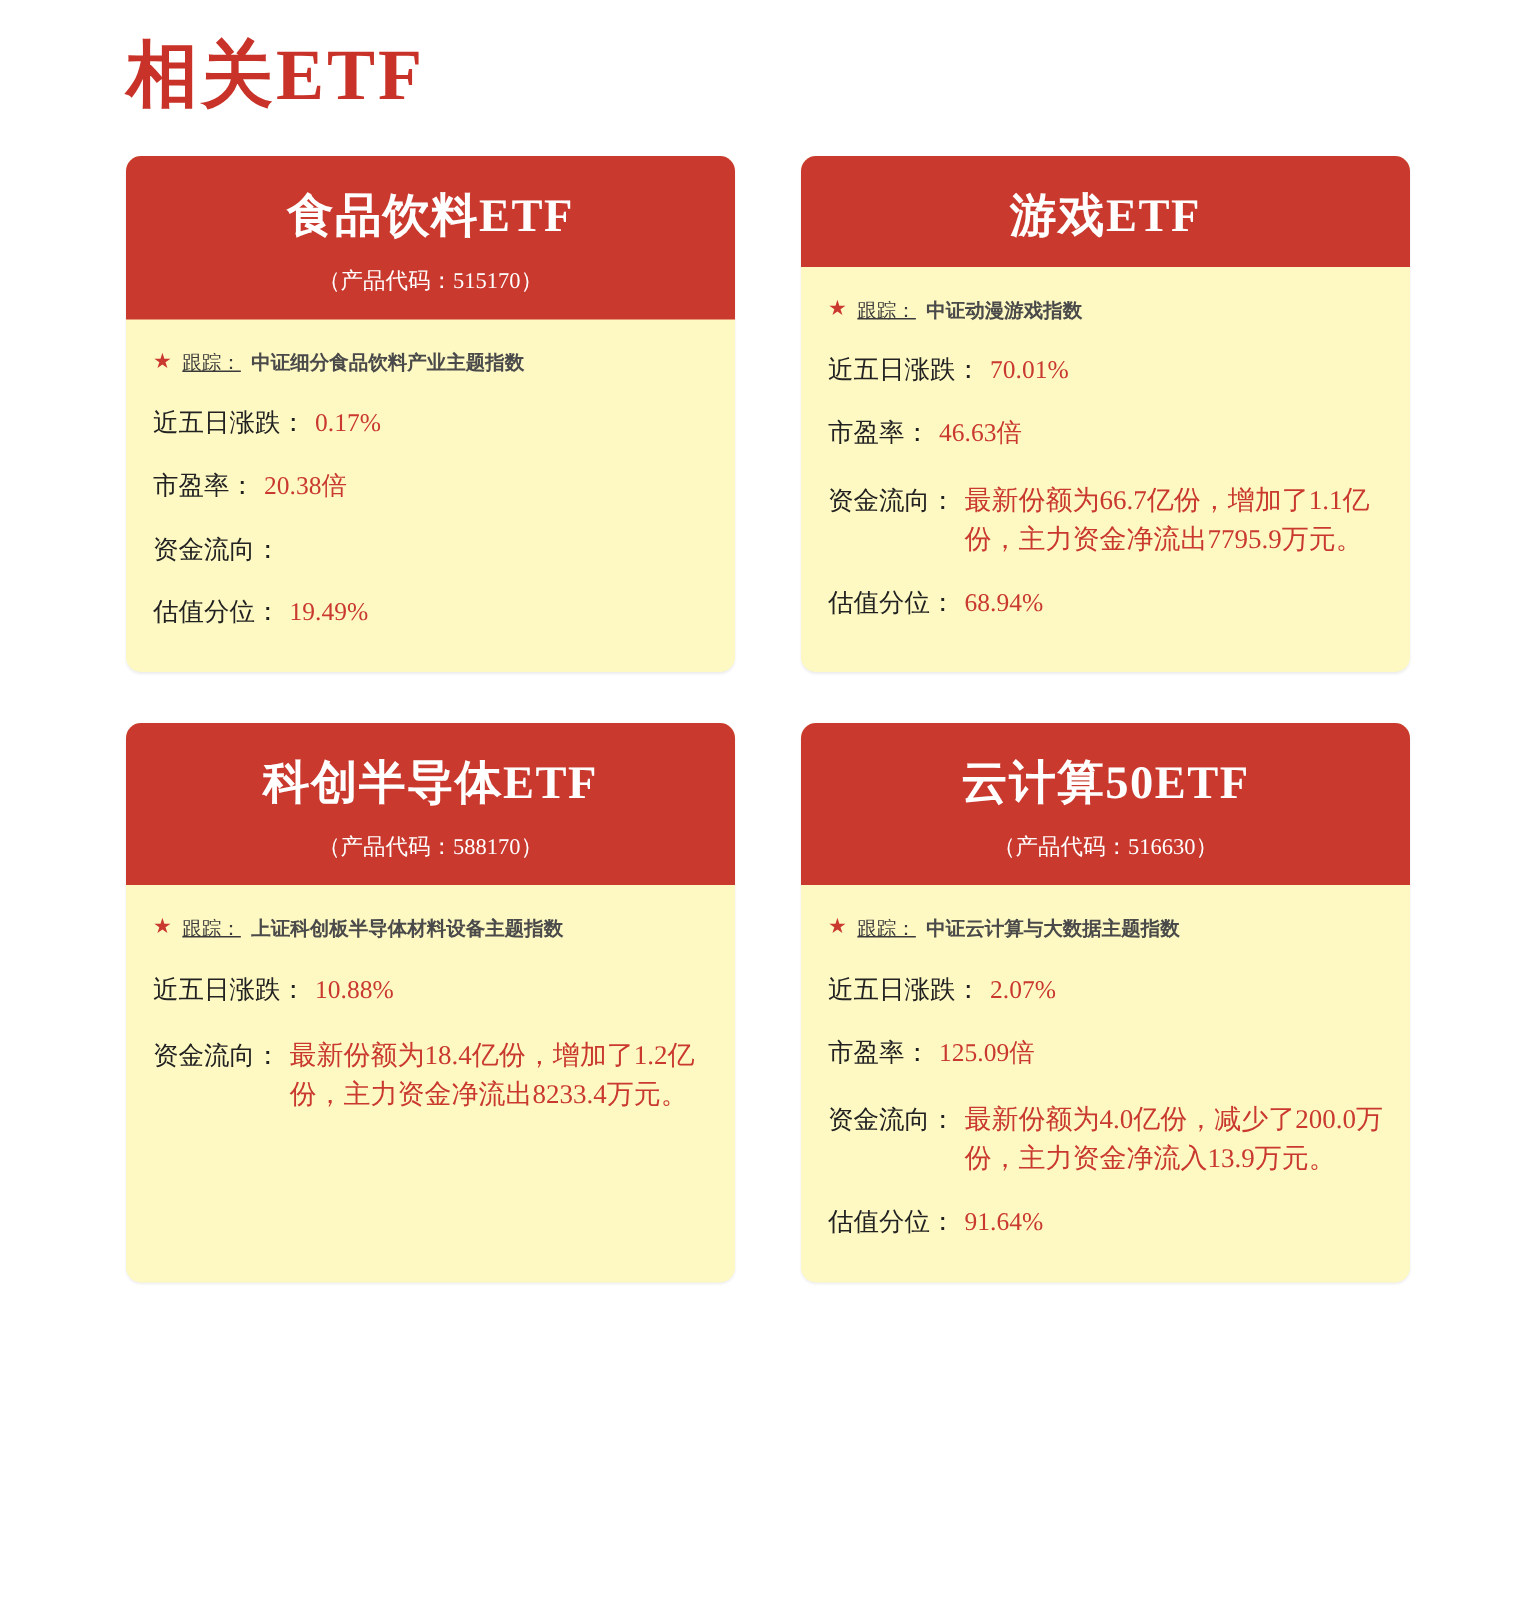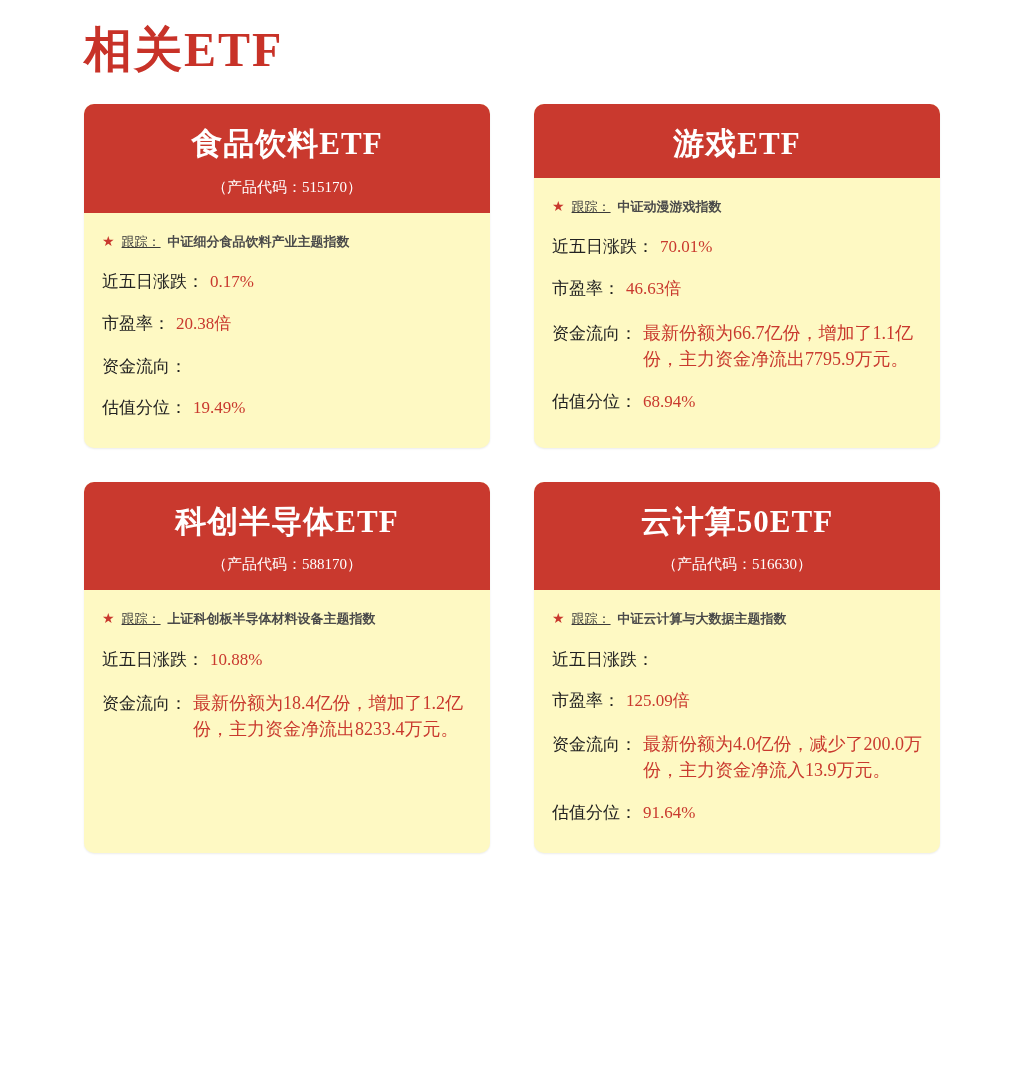--- a/index.html
+++ b/index.html
@@ -208,20 +208,21 @@
         </div>
       </div>
       <div class="card-body">
         <div class="track-row">
           <span class="star">★</span>
           <span class="track-label">跟踪：</span>
           <span class="track-value">中证云计算与大数据主题指数</span>
         </div>
         <div class="row">
           <span class="label">近五日涨跌：</span>
+          <span class="value">2.07%</span>
         </div>
         <div class="row">
           <span class="label">市盈率：</span>
           <span class="value">125.09倍</span>
         </div>
         <div class="row flow">
           <span class="label">资金流向：</span>
           <span class="value">最新份额为4.0亿份，减少了200.0万份，主力资金净流入13.9万元。</span>
         </div>
         <div class="row">

